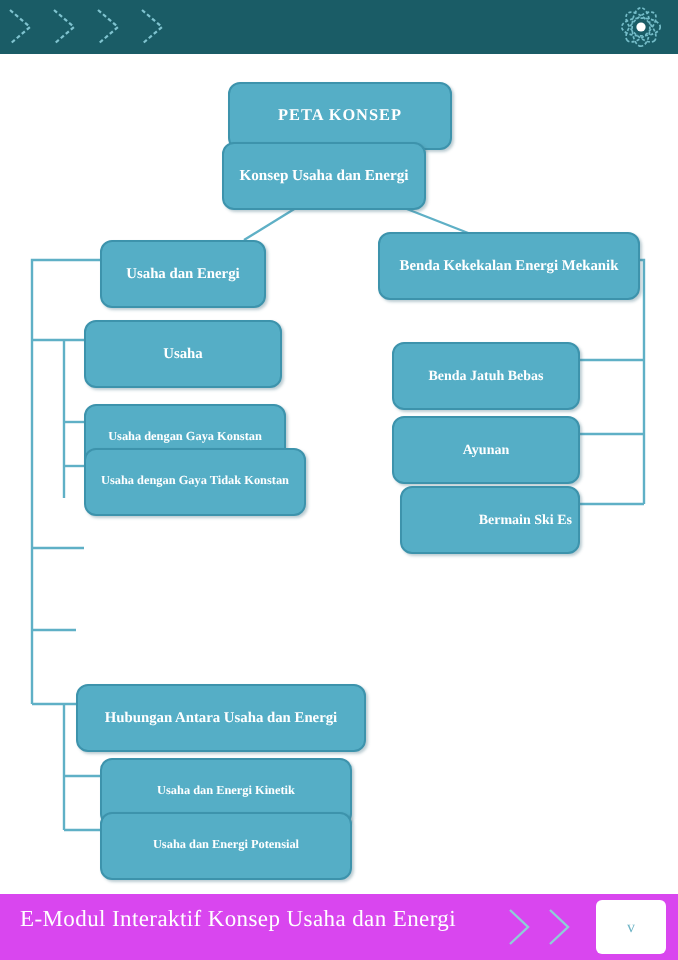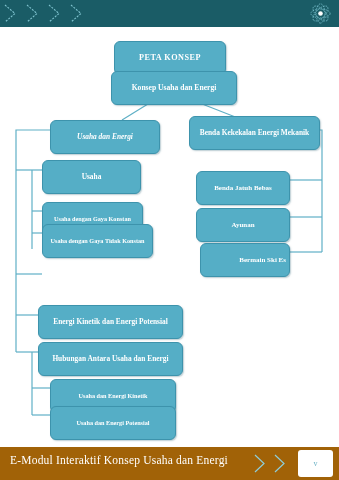--- a/index.html
+++ b/index.html
@@ -42,21 +42,21 @@
     right: 6px; top: 1px;
     width: 25px; height: 25px;
   }
 
   
   .footer-bar {
     position: absolute;
     left: 0; top: 447px;
     width: 339px;
     height: 33px;
-    background: #a16207;
+    background: #d946ef;
   }
   .footer-title {
     position: absolute;
     left: 10px;
     top: 7px;
     color: #ffffff;
     font-size: 11.5px;
     letter-spacing: 0.2px;
     font-family: "Liberation Serif", serif;
     white-space: nowrap;
@@ -185,48 +185,45 @@
       <path d="M322 153 L290 153"></path>
       <path d="M322 190 L290 190"></path>
       <path d="M322 225 L290 225"></path>
     </g>
   </svg>
 
   <div class="node n-title" style="left:114px; top:14px; width:112px; height:20px;">
     <span>PETA KONSEP</span>
   </div>
 
-  <div class="node n-lv1" style="left:111px; top:44px; width:126px; height:20px;text-align:right;">
+  <div class="node n-lv1" style="left:111px; top:44px; width:102px; height:20px;text-align:right;">
     <span>Konsep Usaha dan Energi</span>
   </div>
 
-  <div class="node n-lv2" style="left:50px; top:93px; width:110px; height:20px;font-style:italic;">
+  <div class="node n-lv2" style="left:50px; top:93px; width:83px; height:20px;">
     <span>Usaha dan Energi</span>
   </div>
 
   <div class="node n-lv2" style="left:189px; top:89px; width:131px; height:28px;">
     <span>Benda Kekekalan  Energi Mekanik</span>
   </div>
 
   <div class="node n-lv2" style="left:42px; top:133px; width:99px; height:19px;">
     <span>Usaha</span>
   </div>
 
   <div class="node n-lv3" style="left:42px; top:175px; width:101px; height:17px;">
     <span>Usaha dengan Gaya Konstan</span>
   </div>
 
   <div class="node n-lv3" style="left:42px; top:197px; width:111px; height:17px;">
     <span>Usaha dengan Gaya Tidak Konstan</span>
   </div>
 
 
-  <div class="node n-lv2" style="left:38px; top:278px; width:145px; height:20px;">
-    <span>Energi Kinetik dan Energi Potensial</span>
-  </div>
 
   <div class="node n-lv2" style="left:38px; top:315px; width:145px; height:20px;">
     <span>Hubungan Antara Usaha dan Energi</span>
   </div>
 
   <div class="node n-lv3" style="left:50px; top:352px; width:126px; height:18px;">
     <span>Usaha dan Energi Kinetik</span>
   </div>
 
   <div class="node n-lv3" style="left:50px; top:379px; width:126px; height:18px;">

